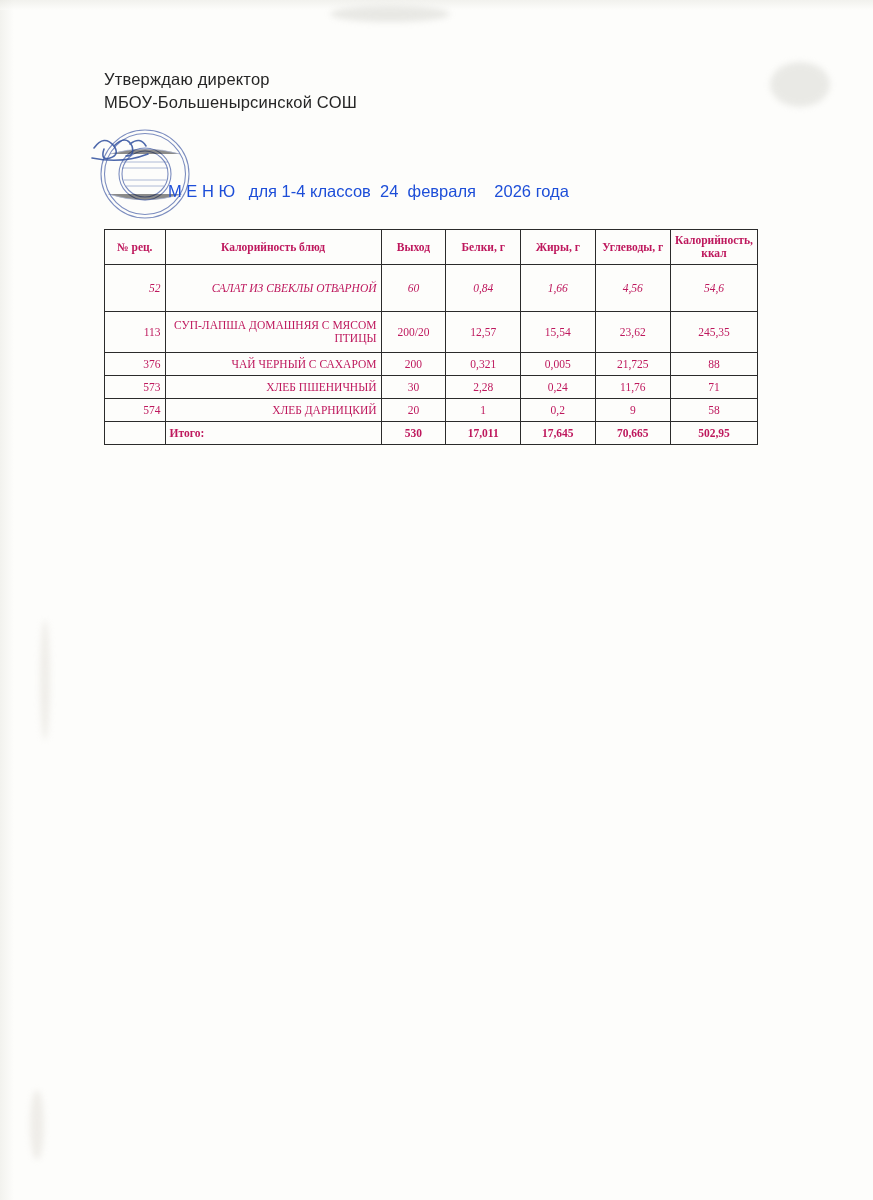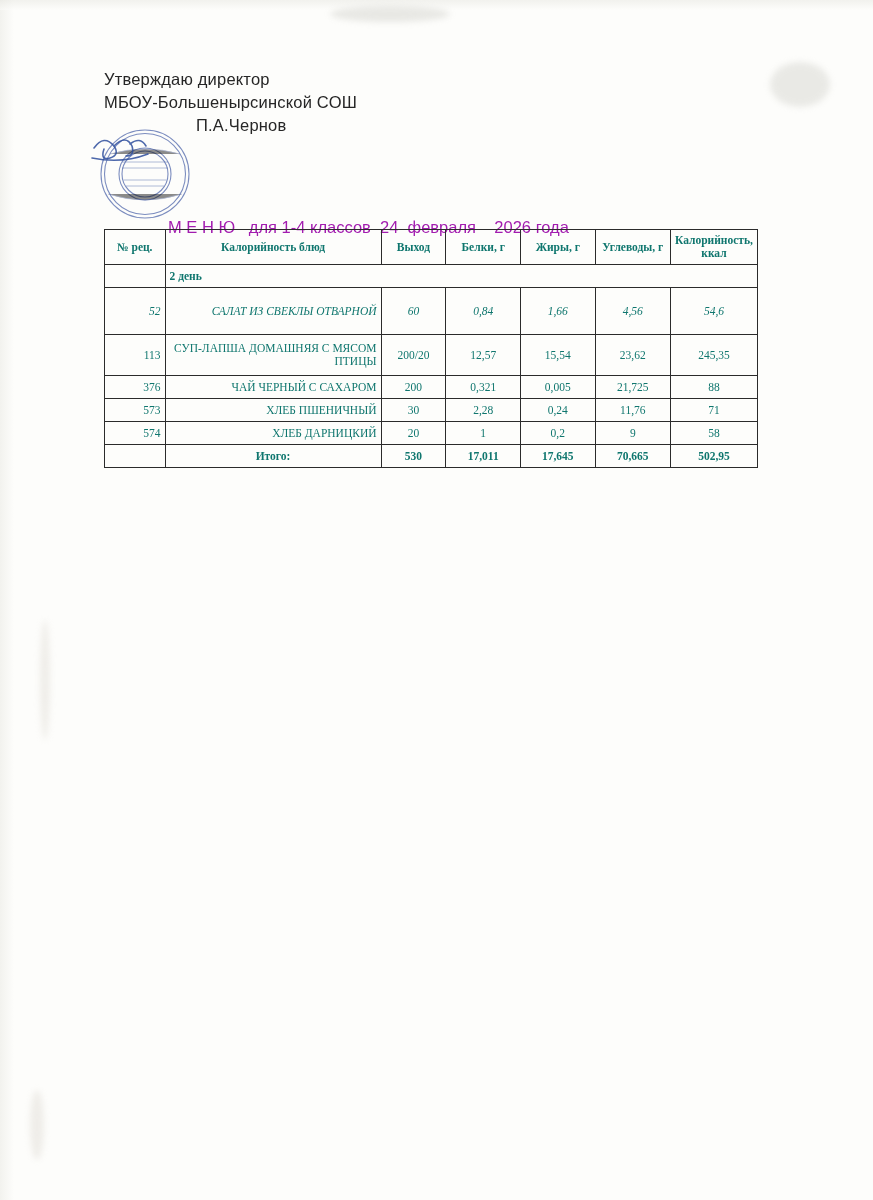--- a/index.html
+++ b/index.html
@@ -73,37 +73,36 @@
     pointer-events: none;
   }
   .stamp svg { display: block; }
 
   
   .menu-title {
     position: absolute;
     left: 168px;
     top: 182px;
     font-size: 16.5px;
-    color: #a21caf;
+    color: #1d4ed8;
     white-space: pre;
-    margin-top: 36px;
   }
 
   
   .table-wrap {
     position: absolute;
     left: 104px;
     top: 229px;
     width: 654px;
   }
   table.menu {
     border-collapse: collapse;
     width: 654px;
     font-family: "Liberation Serif", serif;
-    color: #0f766e;
+    color: #be185d;
   }
   table.menu th, table.menu td {
     border: 1px solid #2b2b2b;
     padding: 0 4px;
     font-size: 11.5px;
     vertical-align: middle;
   }
   table.menu thead th {
     font-weight: bold;
     text-align: center;
@@ -131,21 +130,21 @@
     border-right: none;
   }
   tr.row-tall td { height: 46px; font-style: italic; }
   tr.row-med td  { height: 40px; }
   tr.row-norm td { height: 22px; }
   tr.total td {
     height: 22px;
     font-weight: bold;
   }
   td.total-label {
-    text-align: center;
+    text-align: left;
     font-weight: bold;
     padding-right: 6px;
     border-right: 1px solid #2b2b2b;
   }
   td.total-label-left {
     border-right: none;
   }
 </style>
 </head>
 <body>
@@ -155,21 +154,20 @@
   <div class="scan-edge-left"></div>
   <div class="scan-edge-top"></div>
   <div class="smudge smudge-a"></div>
   <div class="smudge smudge-b"></div>
   <div class="smudge smudge-c"></div>
   <div class="smudge smudge-d"></div>
 
   <div class="header">
     <div>Утверждаю  директор</div>
     <div>МБОУ-Большенырсинской СОШ</div>
-    <div class="line3">П.А.Чернов</div>
   </div>
 
   <div class="stamp">
     <svg width="118" height="108" viewBox="0 0 118 108" xmlns="http://www.w3.org/2000/svg">
       <g fill="none" stroke="#4a62a8" stroke-width="1.1" opacity="0.72">
         <circle cx="59" cy="56" r="44"></circle>
         <circle cx="59" cy="56" r="40.5"></circle>
         <circle cx="59" cy="56" r="26"></circle>
         <circle cx="59" cy="56" r="23"></circle>
       </g>
@@ -210,24 +208,20 @@
           <th>№ рец.</th>
           <th>Калорийность блюд</th>
           <th>Выход</th>
           <th>Белки, г</th>
           <th>Жиры, г</th>
           <th>Углеводы, г</th>
           <th>Калорийность, ккал</th>
         </tr>
       </thead>
       <tbody>
-        <tr class="day">
-          <td class="first"></td>
-          <td colspan="6">2 день</td>
-        </tr>
 
         <tr class="row-tall">
           <td class="num">52</td>
           <td class="name">САЛАТ ИЗ СВЕКЛЫ ОТВАРНОЙ</td>
           <td class="c">60</td>
           <td class="c">0,84</td>
           <td class="c">1,66</td>
           <td class="c">4,56</td>
           <td class="c">54,6</td>
         </tr>

